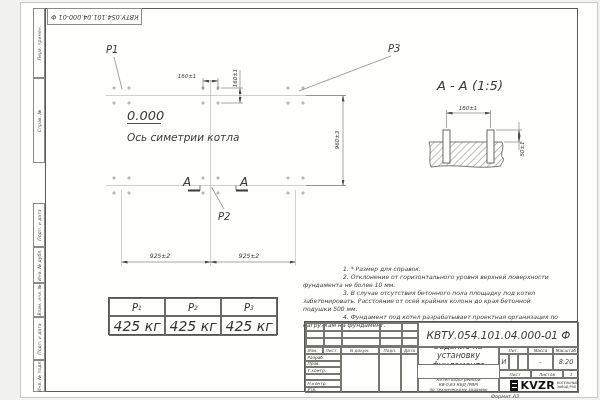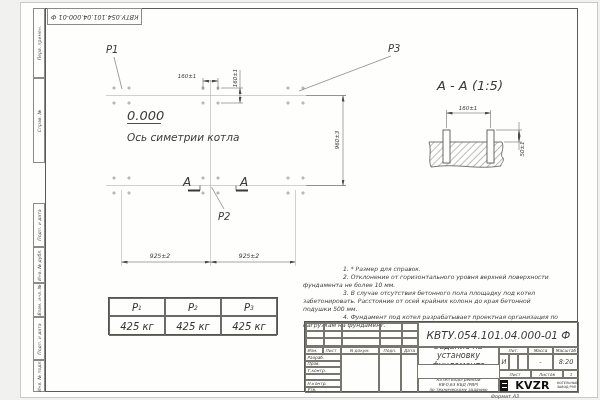--- a/index.html
+++ b/index.html
@@ -18,36 +18,36 @@
   
   #notes { left:303px; top:265px; width:257px; color:#3a3a38; }
   #notes div { font-size:6px; font-style:italic; line-height:8px; text-indent:40px; }
   
   #ltable { left:108px; top:297px; width:170px; height:38px; border:0.8px solid #55554f;
             display:grid; grid-template-columns:repeat(3,1fr); grid-template-rows:18px 20px; }
   #ltable .c { border:0.5px solid #6b6b66; display:flex; align-items:center; justify-content:center;
                font-style:italic; color:#333; }
   #ltable .hd { font-size:10px; }
   #ltable .hd sub { font-size:6px; font-style:italic; }
-  #ltable .vl { font-size:10px; }
+  #ltable .vl { font-size:14px; }
   
   #tb { left:304px; top:321px; width:274px; height:71px; border:1px solid #55554f; color:#3a3a38; }
   #tb .cell { position:absolute; border:0.5px solid #77776f; font-style:italic; overflow:hidden; }
   .ctr { display:flex; align-items:center; justify-content:center; text-align:center; }
   .lft { display:flex; align-items:center; padding-left:1.5px; }
   #revgrid { left:0; top:0; width:113px; height:25px; display:grid;
              grid-template-columns:18px 18px 38px 22px 17px; grid-template-rows:repeat(3,1fr); }
   #revgrid i { border:0.5px solid #77776f; }
   #docnum { left:113px; top:0; width:161px; height:25px; font-size:10.5px; }
   #tbtitle { left:113px; top:25px; width:81px; height:18px; font-size:8px; line-height:9.5px; }
   #tbprod { left:113px; top:56px; width:81px; height:15px; font-size:4.2px; line-height:4.8px;
             display:flex; flex-direction:column; align-items:center; justify-content:center; }
   .h5 { font-size:4.3px; }
   .h6 { font-size:6.5px; }
-  #logo { left:194px; top:56px; width:80px; height:15px; display:flex; align-items:center; justify-content:space-between; gap:2px; }
+  #logo { left:194px; top:56px; width:80px; height:15px; display:flex; align-items:center; justify-content:flex-end; gap:2px; }
   #logomark { width:8px; height:11px; background:#111; position:relative; }
   #logomark:before { content:""; position:absolute; left:1.5px; top:3px; width:5px; height:1px; background:#fff; }
   #logomark:after  { content:""; position:absolute; left:1.5px; top:6.5px; width:5px; height:1px; background:#fff; }
   #brand { font-size:11px; font-weight:bold; font-style:normal; letter-spacing:0.3px; color:#111; }
   #brandsub { font-size:3.2px; line-height:3.8px; font-style:normal; color:#222; }
   #format { left:470px; top:392.5px; width:70px; text-align:center; font-size:5px;
             font-style:italic; color:#55554f; }
   svg text { font-family:"DejaVu Sans", sans-serif; font-style:italic; fill:#3a3a38; }
 </style>
 </head>

